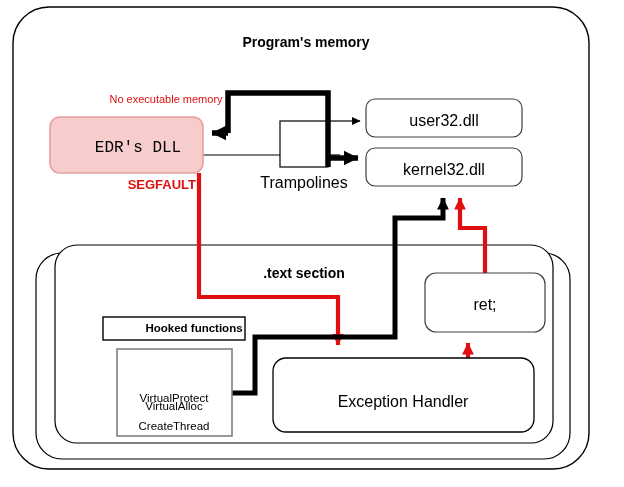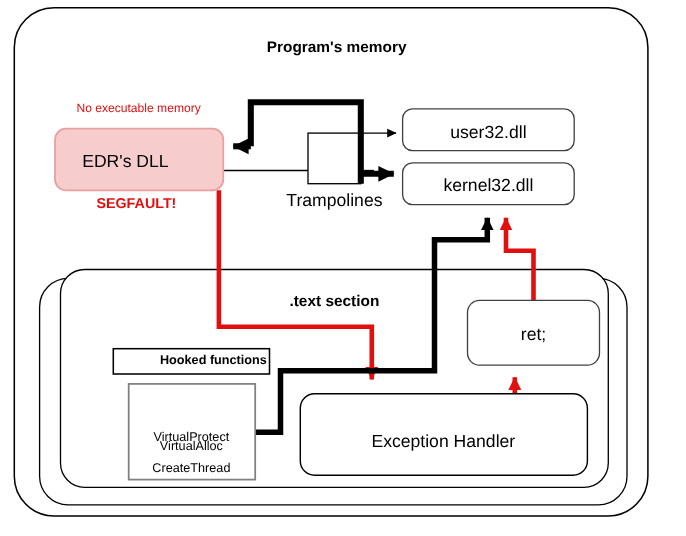--- a/index.html
+++ b/index.html
@@ -36,20 +36,21 @@
   }
   .title-bold {
     font-weight: bold;
     font-size: 14px;
   }
   .box-text {
     font-size: 16px;
   }
   .red-text {
     color: #e01010;
+    margin-left: 40px;
   }
   .red-small {
     font-size: 11px;
   }
   .red-big {
     font-weight: bold;
     font-size: 13px;
   }
   .hooked-title {
     font-weight: bold;
@@ -153,21 +154,21 @@
 
     <g>
       <rect x="117" y="349" width="115" height="87" fill="#ffffff" stroke="#808080" stroke-width="1.6"></rect>
     </g>
   </svg>
 
   <div class="lbl lbl-center title-bold" style="left:306px; top:35px;">Program's memory</div>
 
   <div class="lbl lbl-center red-text red-small" style="left:126px; top:94px;">No executable memory</div>
 
-  <div class="lbl lbl-center box-text" style="left:114px; top:140px;">EDR's DLL</div>
+  <div class="lbl lbl-center box-text" style="left:138px; top:140px;font-family:Liberation Mono, monospace;">EDR's DLL</div>
 
   <div class="lbl lbl-center red-text red-big" style="left:124px; top:178px;">SEGFAULT!</div>
 
   <div class="lbl lbl-center box-text" style="left:304px; top:175px;">Trampolines</div>
 
   <div class="lbl lbl-center box-text" style="left:444px; top:113px;">user32.dll</div>
 
   <div class="lbl lbl-center box-text" style="left:444px; top:162px;">kernel32.dll</div>
 
   <div class="lbl lbl-center title-bold" style="left:304px; top:266px;">.text section</div>

